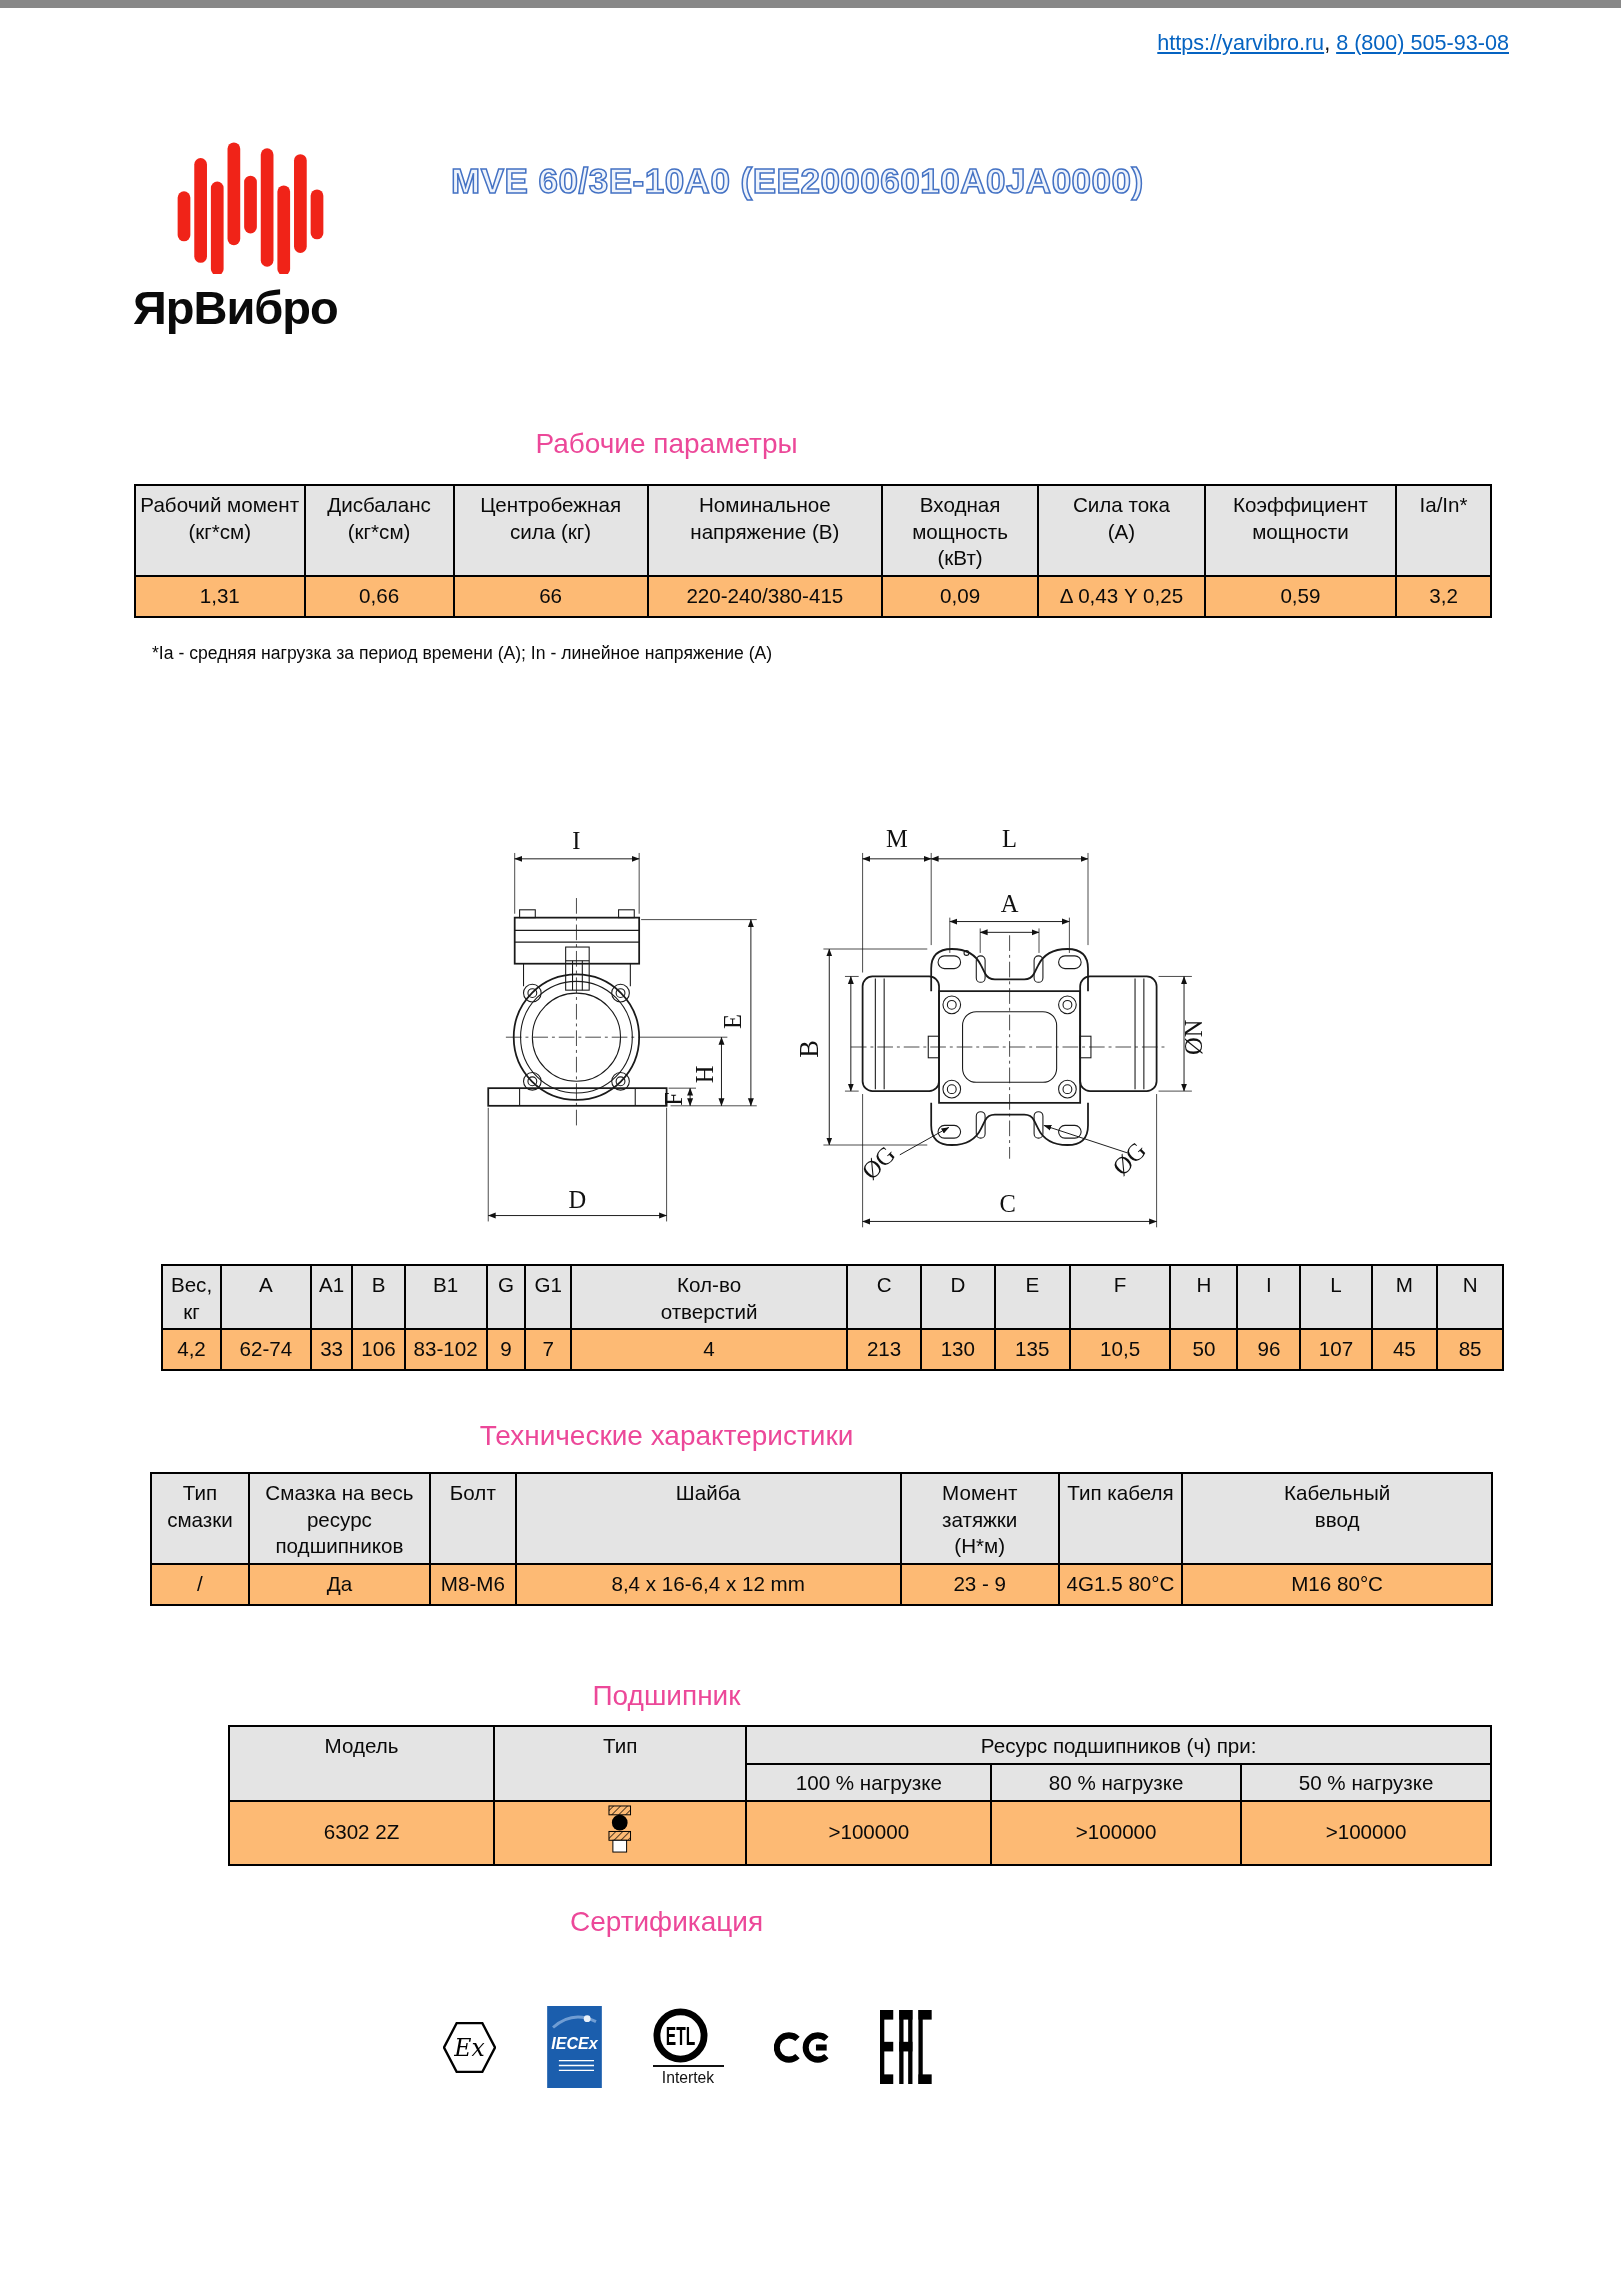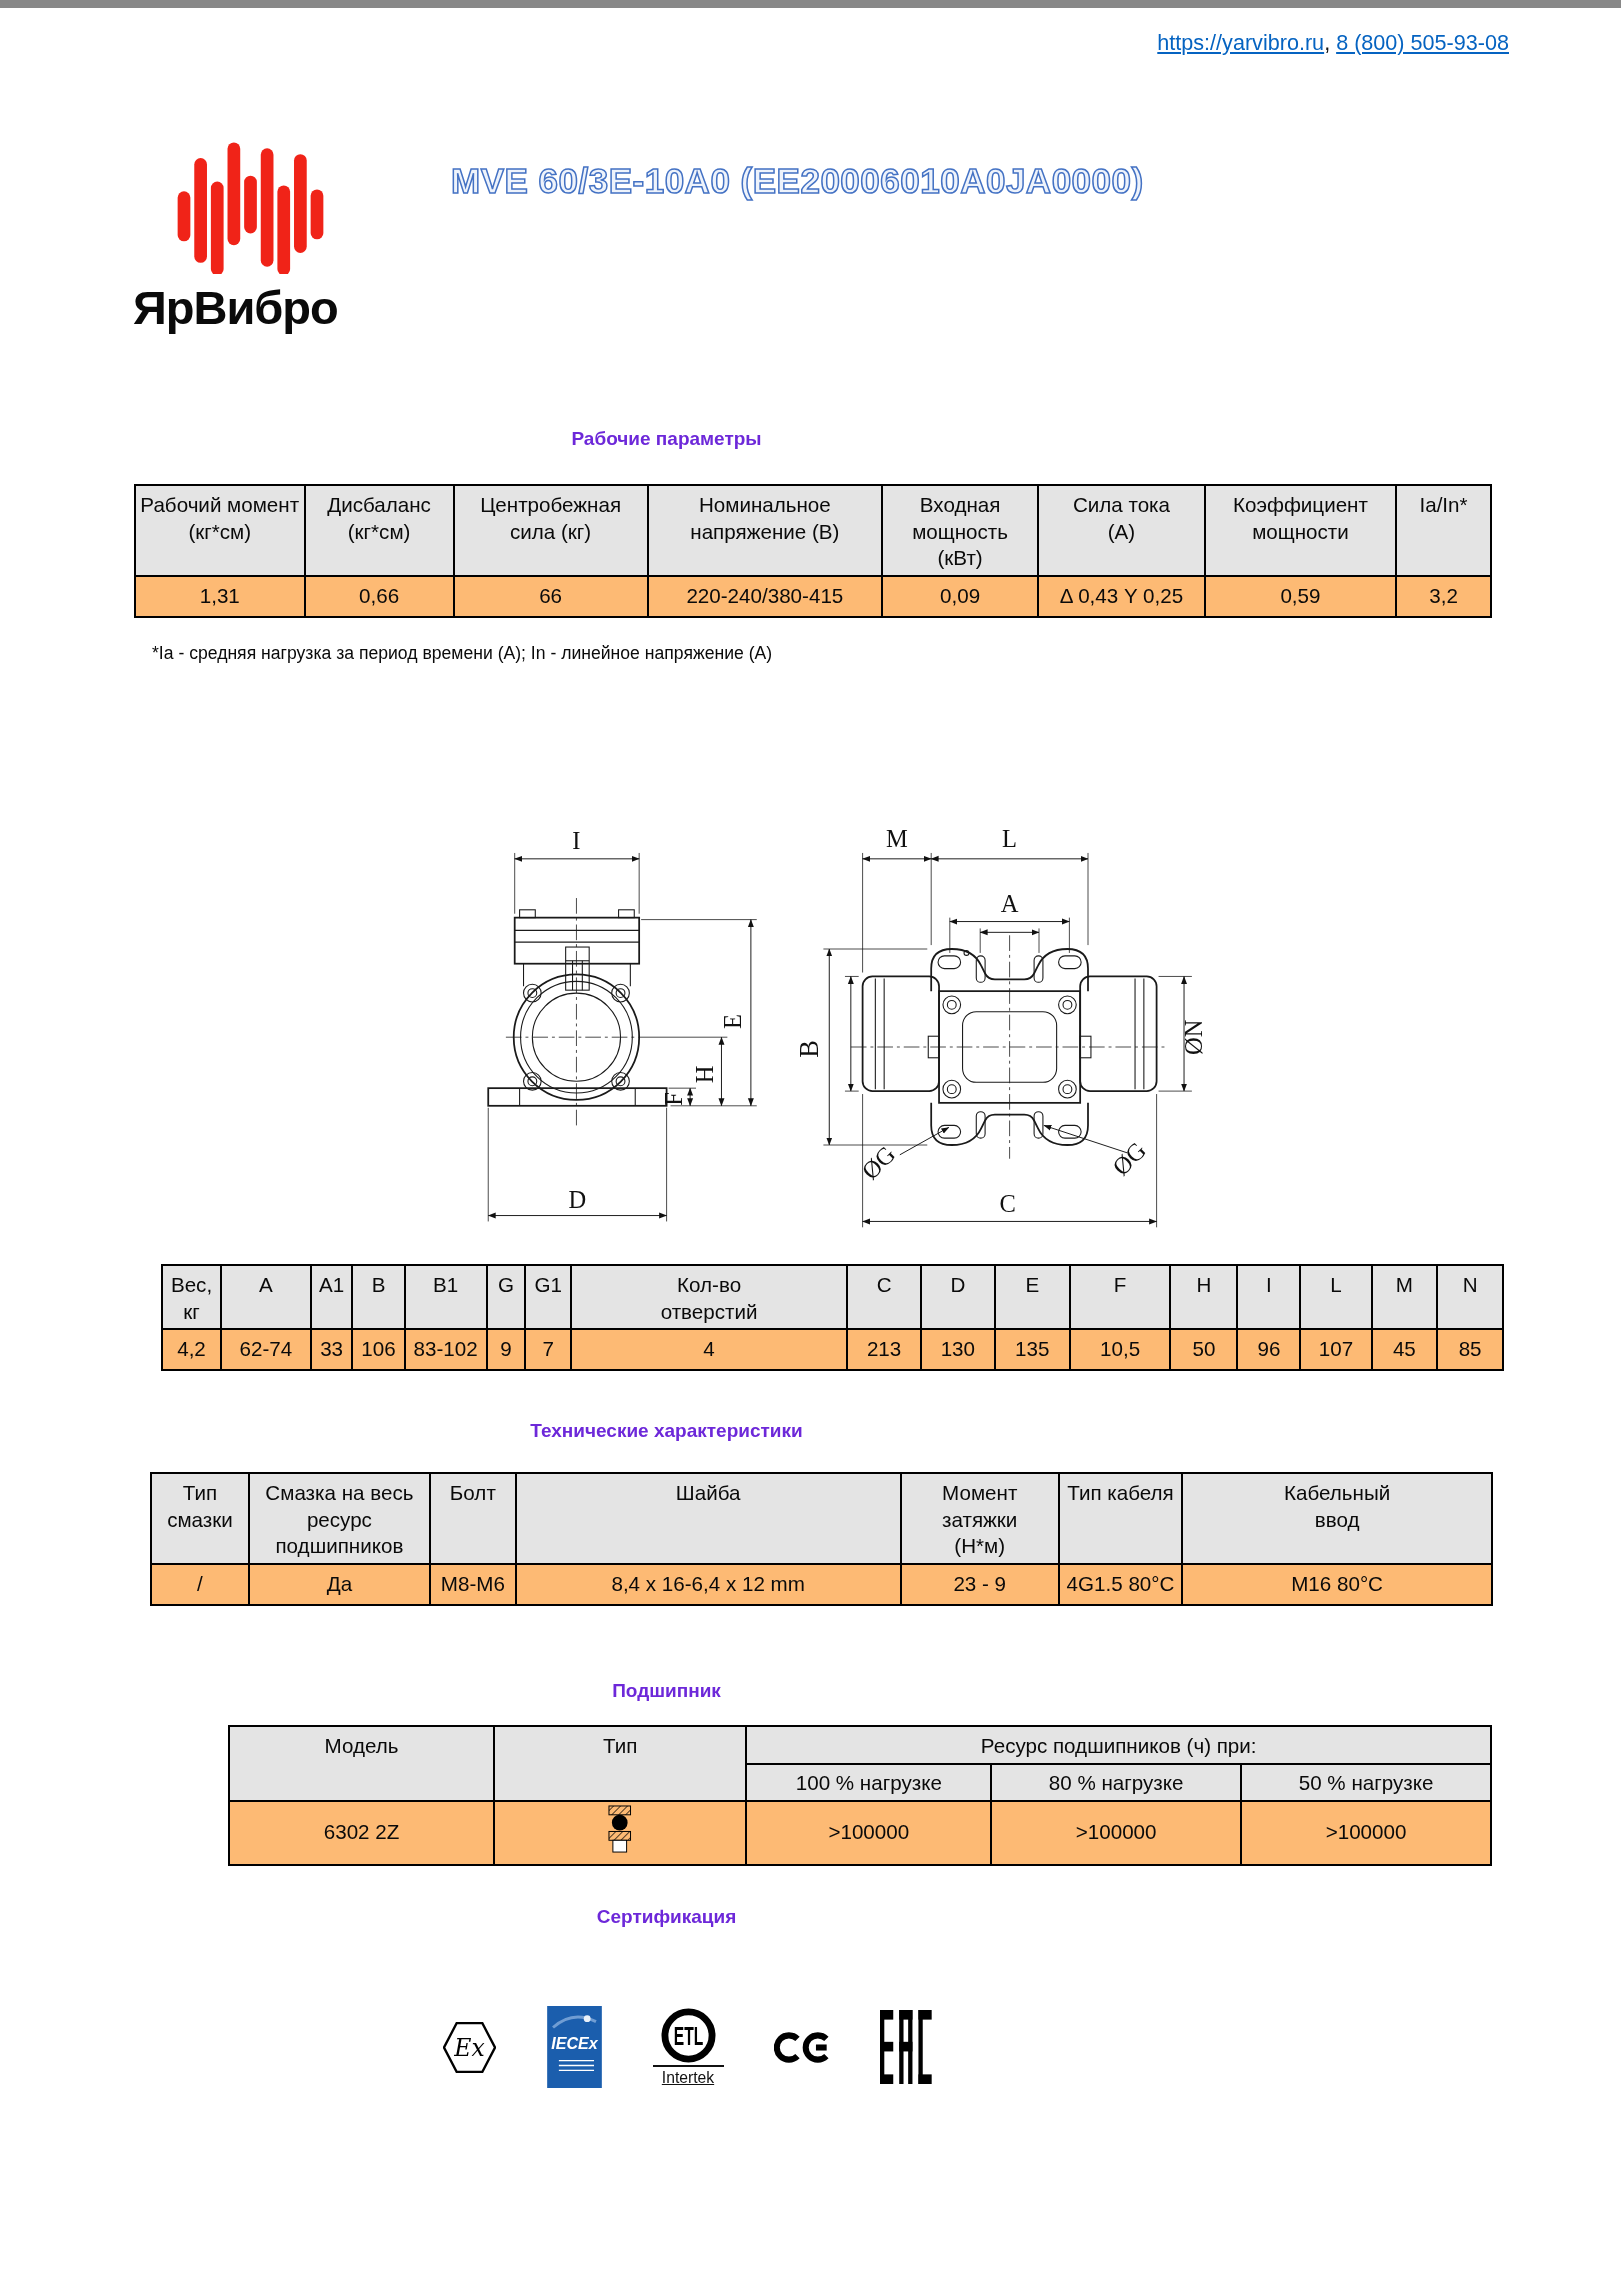--- a/index.html
+++ b/index.html
@@ -8,21 +8,21 @@
   .abs{position:absolute;}
   
   #toplinks{top:21.6px;right:112px;font-size:21.6px;}
   #toplinks a{color:#0563C1;text-decoration:underline;cursor:pointer;}
   
   #brand-name{left:133px;top:272px;font-size:47px;font-weight:700;letter-spacing:-1px;color:#0a0a0a;}
   #product-title{left:451px;top:153px;font-size:35px;font-weight:700;letter-spacing:0.5px;
      color:#eef3fb;-webkit-text-stroke:1.5px #4472C4;text-stroke:1.5px #4472C4;}
   #product-subtitle{left:451px;top:241px;font-size:28px;color:#0a0a0a;}
   
-  .sec-h{position:absolute;left:0;width:1333px;text-align:center;font-size:19px;font-weight:700;color:#6d28d9;}
+  .sec-h{position:absolute;left:0;width:1333px;text-align:center;font-size:28px;font-weight:400;color:#ec4899;}
   
   table{border-collapse:collapse;table-layout:fixed;width:100%;background:#fdba74;}
   table{border:2.9px solid #000;}
   th,td{border:2px solid #000;font-size:20.6px;text-align:center;padding:2.9px 3.9px;line-height:1.3;color:#0a0a0a;}
   th{background:#E4E4E4;font-weight:400;vertical-align:top;padding-top:5.9px;}
   td{vertical-align:middle;font-weight:400;}
   .vrow td{height:33px;border-radius:16px;}
   th.pad30{padding-left:25.5px;padding-right:25.5px;}
   th.pad90{padding-left:86px;padding-right:86px;}
   #footnote{left:152px;top:635px;font-size:17.6px;color:#0a0a0a;}
@@ -32,21 +32,21 @@
   .cl line{stroke:#1a1a1a;stroke-width:.8;stroke-dasharray:16 4 3 4;fill:none;}
   .ext line{stroke:#1a1a1a;stroke-width:.8;}
   .dim line{stroke:#1a1a1a;stroke-width:1;}
   .d2{marker-start:url(#arw);marker-end:url(#arw);}
   .d1{marker-end:url(#arw);}
   .lbl text{font-family:"Liberation Serif",serif;font-size:25px;fill:#111;text-anchor:middle;}
   .lbl .big{font-size:27px;}
   
   
   #certrow{left:443px;top:1984px;width:490px;height:110px;display:flex;justify-content:space-between;align-items:center;}
-  .cert{display:flex;flex-direction:column;align-items:center;text-decoration:underline;}
+  .cert{display:flex;flex-direction:column;}
   #intertek-label{font-size:15.7px;color:#111;margin-top:2px;border-top:2px solid #111;padding-top:2px;width:71px;text-align:center;}
 </style>
 </head>
 <body>
 
 <div id="page">
 
   <div class="abs" id="toplinks">
     <a>https://yarvibro.ru</a><span>, </span><a>8 (800) 505-93-08</a>
   </div>

